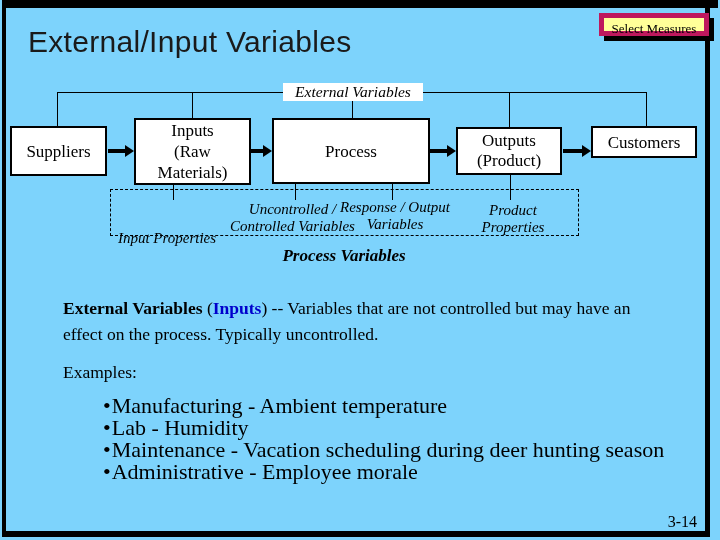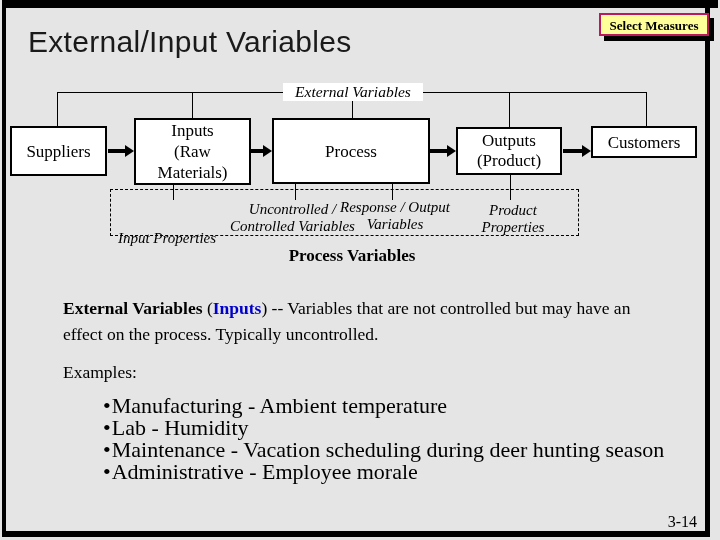--- a/index.html
+++ b/index.html
@@ -1,32 +1,32 @@
 <!DOCTYPE html>
 <html><head>
 <meta charset="utf-8">
 <style>
   html,body { margin:0; padding:0; background:#fff; }
-  .slide { position:relative; width:720px; height:540px; background:#e5e5e5;
+  .slide { position:relative; width:720px; height:540px; background:#7dd3fc;
            font-family:"Liberation Serif", serif; color:#000; overflow:hidden; }
 
   
   .bar { position:absolute; background:#000; }
   #bar-top    { left:2px;   top:0;     width:716px; height:8px; }
   #bar-bottom { left:2px;   top:531px; width:708px; height:6px; }
   #bar-left   { left:2px;   top:0;     width:4px;   height:537px; }
   #bar-right  { left:705px; top:0;     width:5px;   height:537px; }
 
   #title { position:absolute; left:28px; top:25px;
            font-family:"Liberation Sans", sans-serif; font-size:30px;
            color:#1a1a1a; letter-spacing:0.3px; }
 
   #select-measures { position:absolute; left:599px; top:13px; width:110px; height:23px;
-           background:#ffff99; border:2px solid #be185d; box-sizing:border-box;
-           box-shadow:5px 5px 0 0 #000; font-weight:bold; font-size:13px;
+           background:#ffff99; border:5px solid #be185d; box-sizing:border-box;
+           box-shadow:5px 5px 0 0 #000; font-weight:normal; font-size:13px;
            text-align:center; line-height:21px; cursor:pointer; }
 
   .hline, .vline, .tick { position:absolute; background:#000; }
   #bracket { left:57px; top:92px; width:590px; height:1px; }
   #bracket-label { position:absolute; left:283px; top:83px; width:140px;
            text-align:center; background:#fff; font-style:italic; font-size:15.5px; }
   .vline { width:1px; }
   #v-suppliers { left:57px;  top:92px;  height:34px; }
   #v-inputs    { left:192px; top:92px;  height:26px; }
   #v-process   { left:352px; top:101px; height:17px; }
@@ -61,22 +61,22 @@
 
   #dashed-box { position:absolute; left:110px; top:189px; width:469px; height:47px;
           border:1px dashed #000; box-sizing:border-box; }
   .dlabel { position:absolute; font-style:italic; font-size:15px; line-height:17px;
           text-align:center; white-space:pre-line; }
   #dlabel-input      { left:112px; top:201px; width:110px;margin-top:29px; }
   #dlabel-controlled { left:225px; top:201px; width:135px; }
   #dlabel-response   { left:320px; top:199px; width:150px; }
   #dlabel-product    { left:468px; top:202px; width:90px;  }
 
-  #process-vars { position:absolute; left:252px; top:246px; width:200px;
-          text-align:center; font-weight:bold; font-size:17px; }
+  #process-vars { position:absolute; left:244px; top:246px; width:200px;
+          text-align:center; font-weight:bold; font-style:italic; font-size:17px; }
 
   #definition { position:absolute; left:63px; top:295px; width:598px;
           font-size:17.5px; line-height:26px; }
   .blue-link { color:#0000cc; font-weight:bold; cursor:pointer; }
   .bold { font-weight:bold; }
 
   #examples-heading { position:absolute; left:63px; top:362px; font-size:17.5px; }
 
   #bullet-list { position:absolute; left:103px; top:395px; font-size:22px;
           line-height:22px; }

